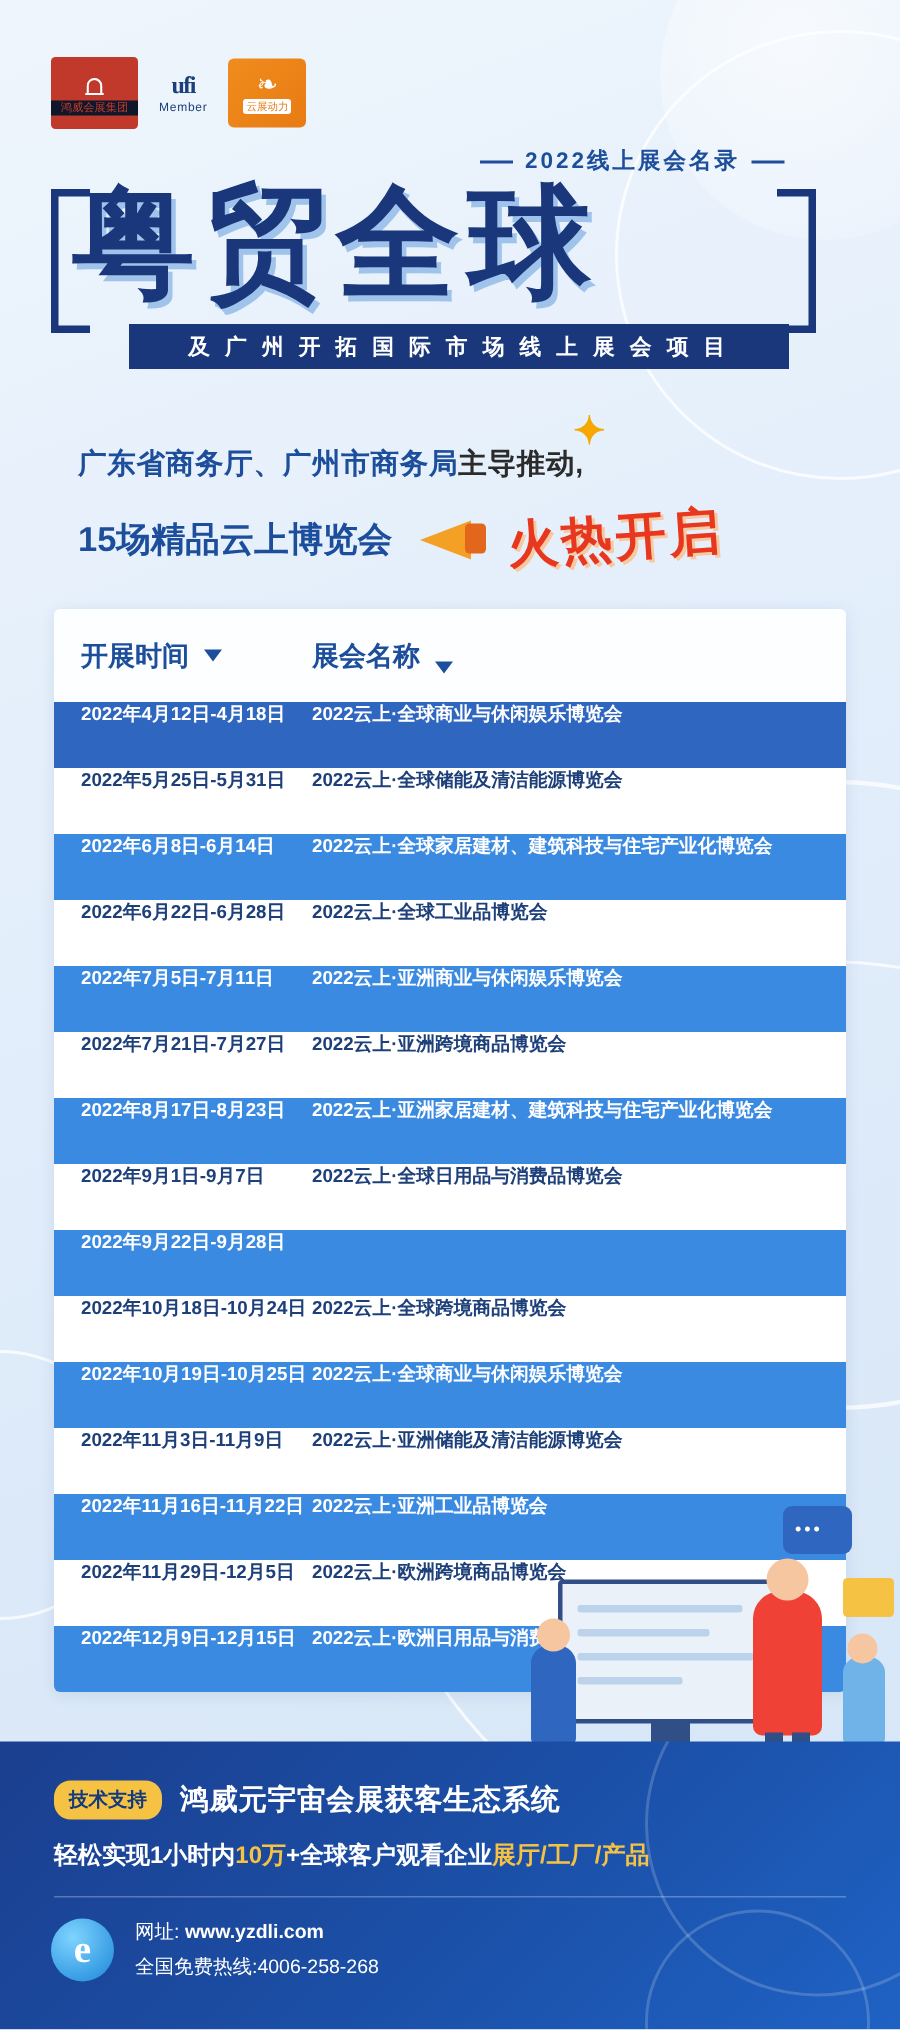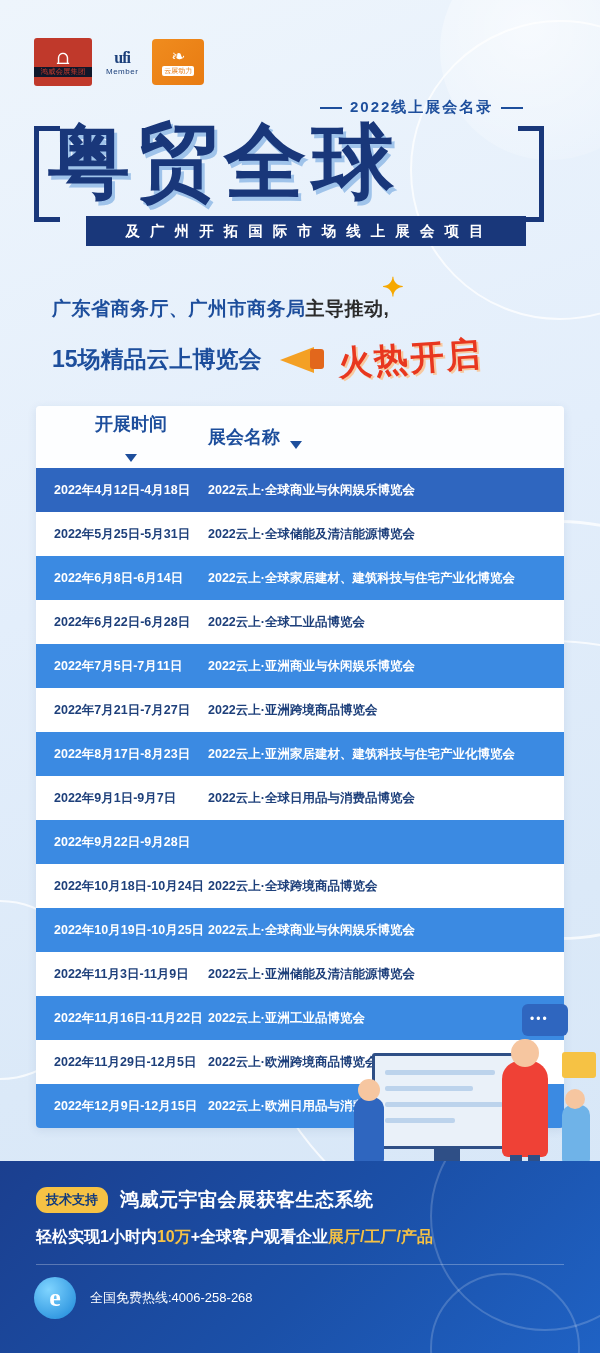--- a/index.html
+++ b/index.html
@@ -117,26 +117,26 @@
     background: rgba(255,255,255,0.82);
     border-radius: 4px;
     box-shadow: 0 2px 10px rgba(31,70,130,0.10);
     overflow:hidden;
   }
   .t-head {
     display:flex; height: 62px; align-items:center;
     font-size: 18px; font-weight:bold; color:#1d4e9c;
     background: rgba(255,255,255,0.55);
   }
-  .t-head .col1 { width: 172px; padding-left: 18px; display:flex; align-items:center; gap:10px;flex-direction:column;}
+  .t-head .col1 { width: 172px; padding-left: 18px; display:flex; gap:10px;}
   .t-head .col2 { flex:1; display:flex; align-items:flex-end; gap:10px;}
   .caret { display:inline-block; width:0; height:0;
     border-left:6px solid transparent; border-right:6px solid transparent;
     border-top:8px solid #1d4e9c; margin-top: 8px; }
-  .row { display:flex; align-items:center; height: 44px; font-size: 12.5px; }
+  .row { display:flex; height: 44px; font-size: 12.5px; }
   .row .c1 { width: 172px; padding-left: 18px; font-weight: bold; }
   .row .c2 { flex:1; padding-right: 10px; font-weight: bold; }
   .row.dark { background:#2f66bf; color:#ffffff; }
   .row.light { background:#ffffff; color:#1d3f7a; }
   .row.mid { background:#3b8ae2; color:#ffffff; }
 
   
   .illus { position:absolute; right: 10px; bottom: 0; width: 230px; height: 185px; pointer-events:none; }
   .scr { position:absolute; left: 10px; bottom: 36px; width: 150px; height: 96px; background:#eaf1f9; border:3px solid #2f4f86; border-radius:3px;}
   .scr .ln { position:absolute; left:10px; height:5px; background:#bcd3ec; border-radius:2px;}
@@ -343,18 +343,22 @@
     </div>
     <div class="tech-sub">
       <span>轻松实现1小时内</span><span class="hl">10万</span><span>+全球客户观看企业</span><span class="hl">展厅/工厂/产品</span>
     </div>
 
     <div class="divider"></div>
 
     <div class="contact">
       <span class="ie-logo">e</span>
       <div class="contact-lines">
+        <div>
+          <span>网址:</span>
+          <span class="w">www.yzdli.com</span>
+        </div>
         <div>全国免费热线:4006-258-268</div>
       </div>
     </div>
   </div>
 
 </div>
 
 </body></html>

